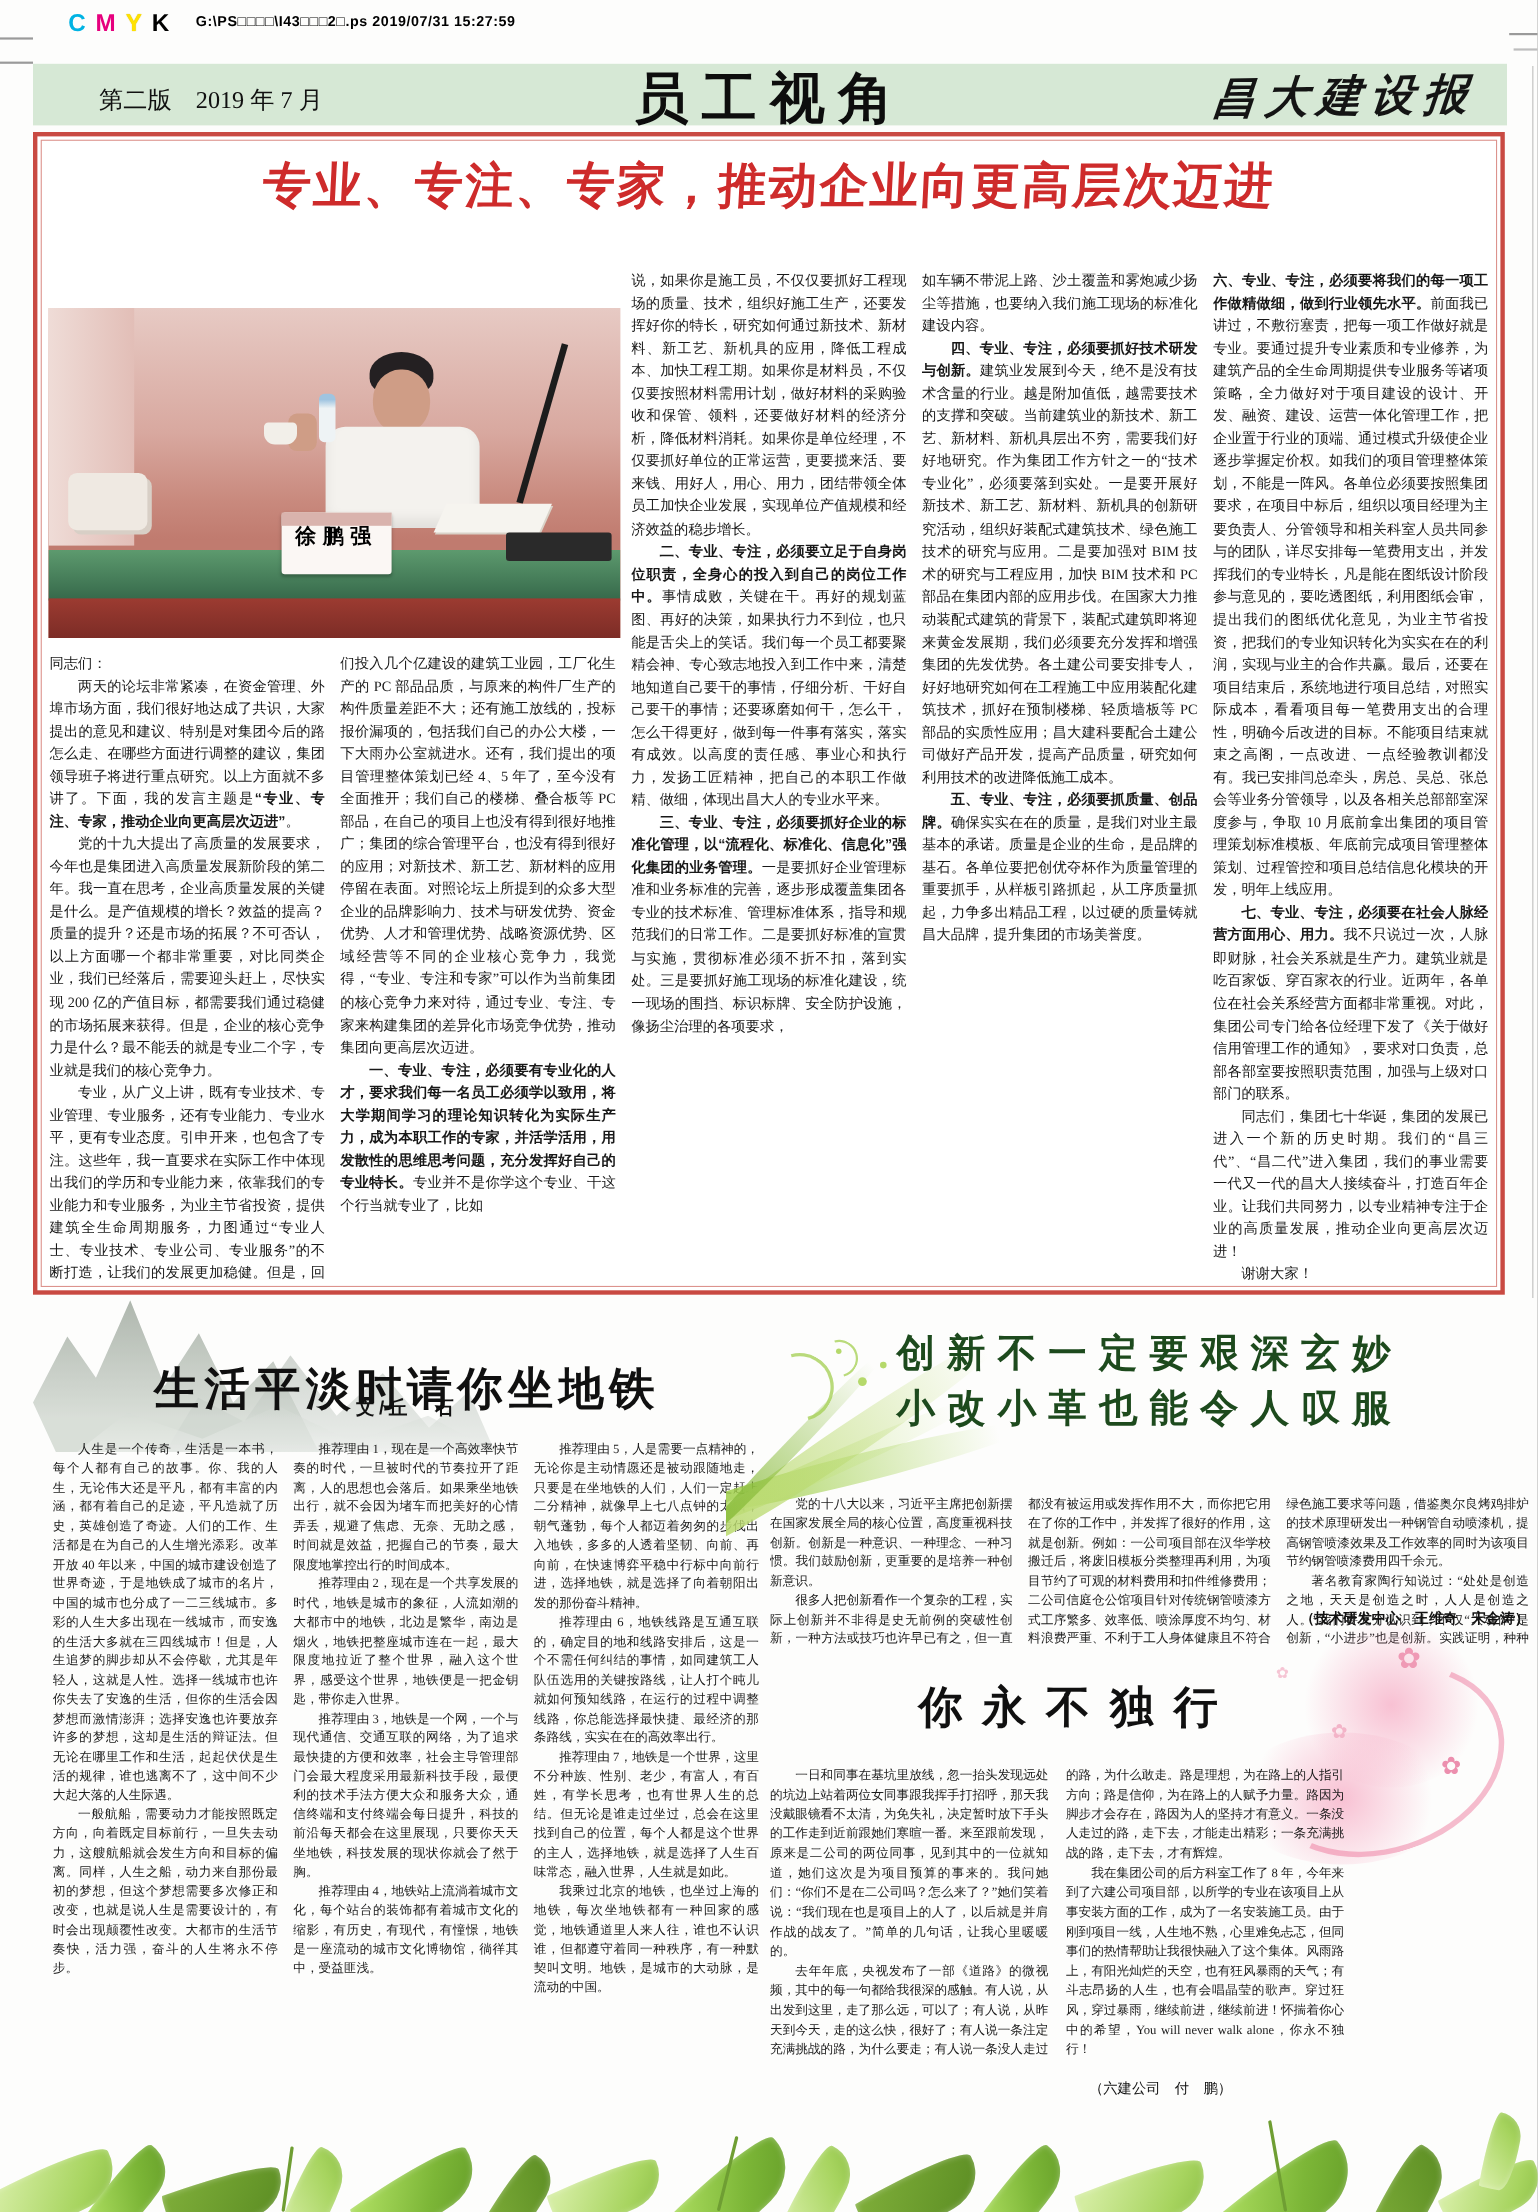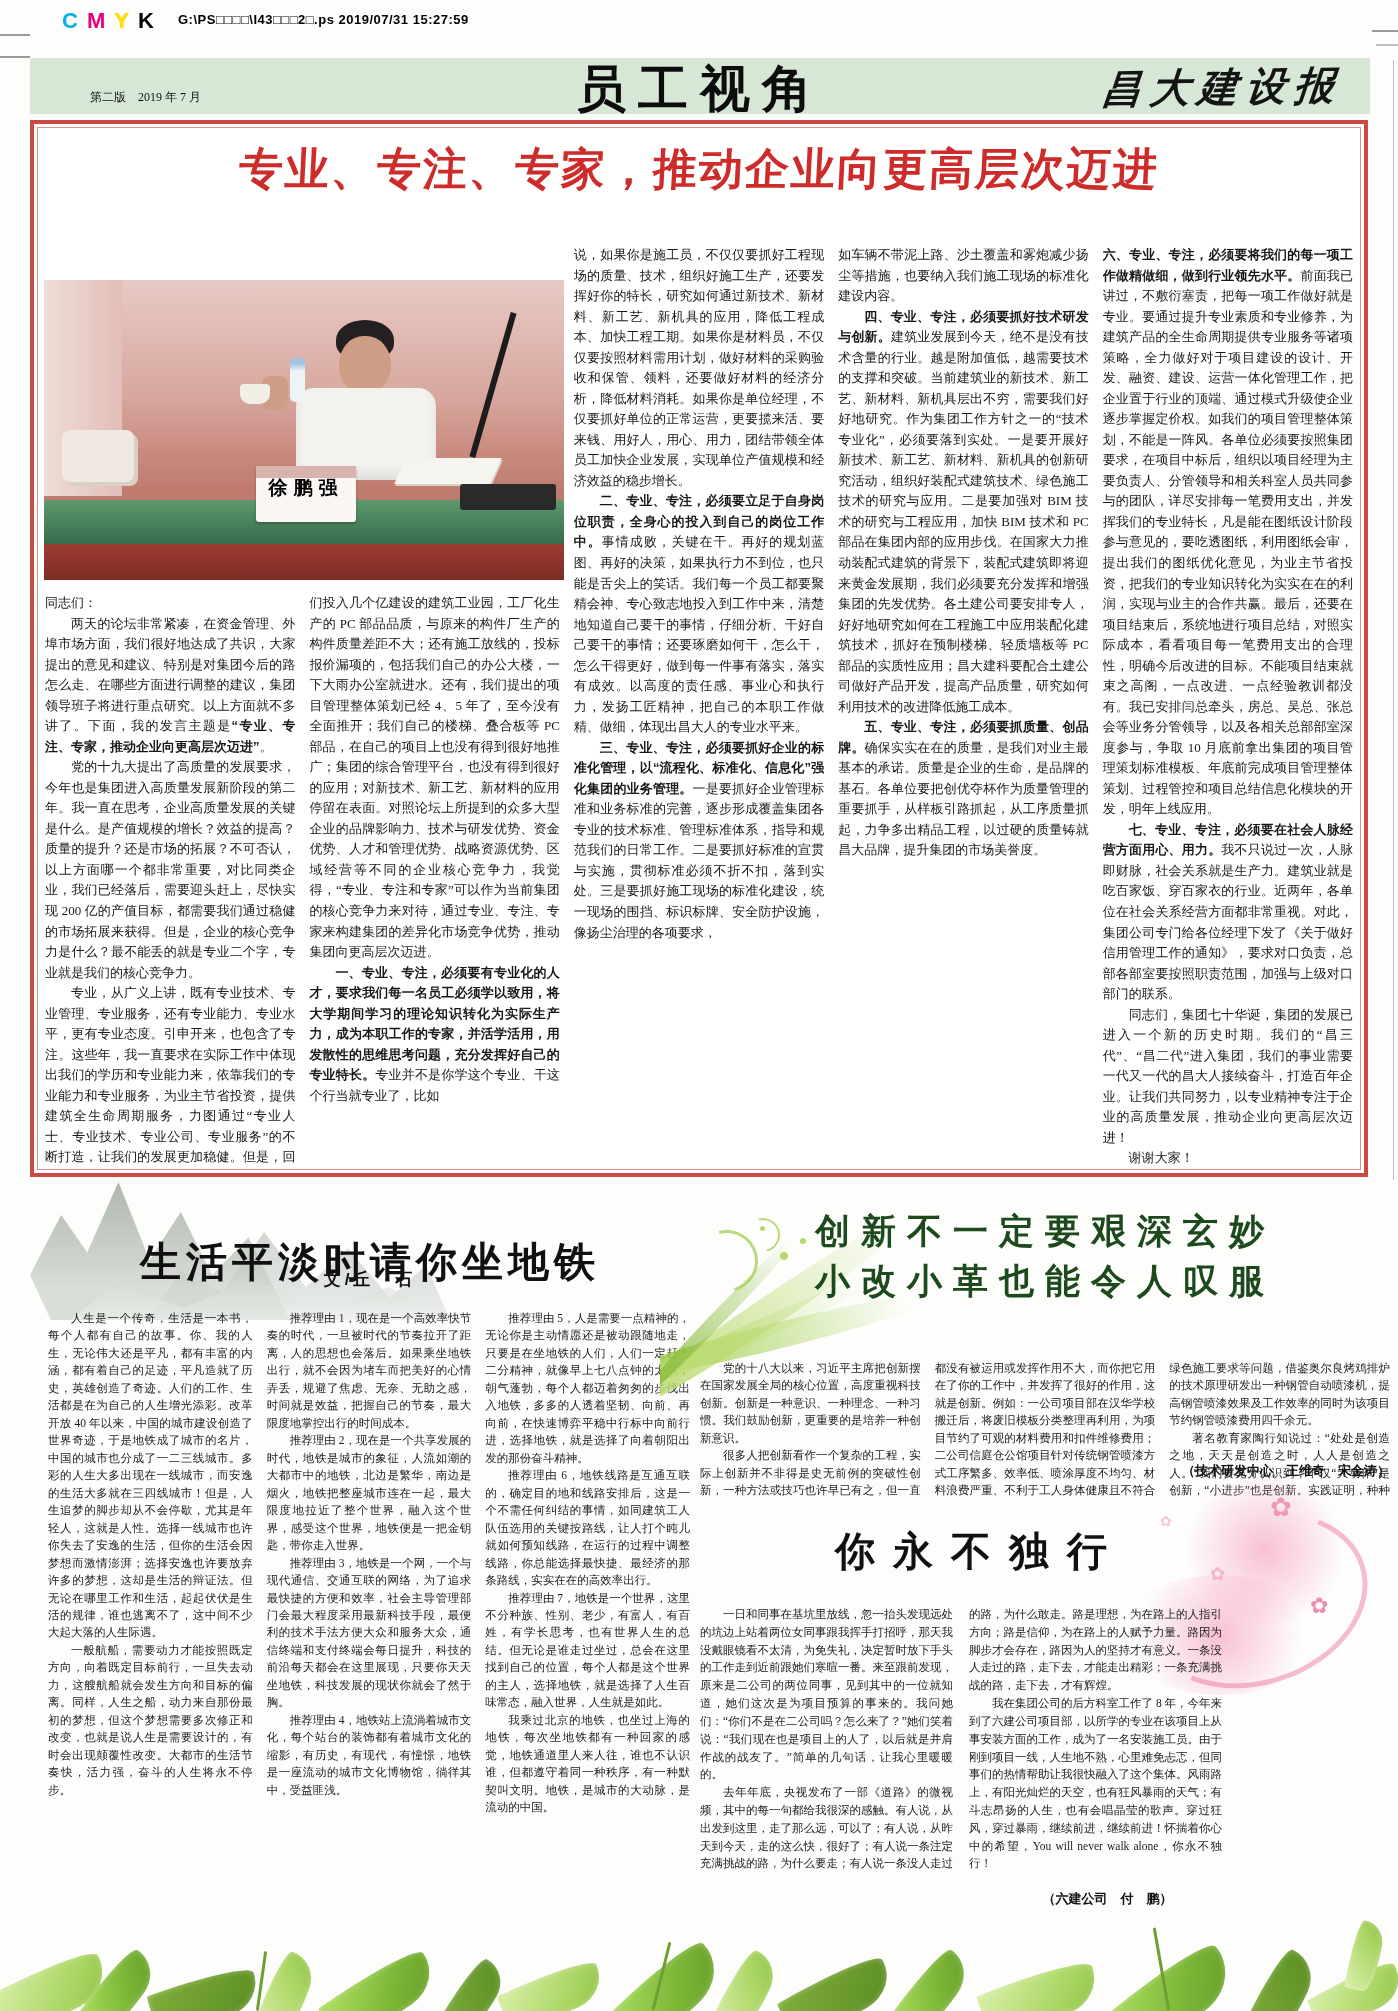--- a/index.html
+++ b/index.html
@@ -7,21 +7,21 @@
         font-family:"Liberation Serif","DejaVu Serif",serif;color:#1c1c1c;}
   
   .printbar{position:absolute;left:0;top:0;width:100%;height:56px;}
   .regmark{position:absolute;background:#9a9a9a;}
   .cmyk{position:absolute;left:62px;top:8px;font-family:"Liberation Sans",sans-serif;font-weight:900;font-size:22px;letter-spacing:2px;}
   .cmyk span{margin-right:7px;}
   .ch-c{color:#00b3e3}.ch-m{color:#e6007e}.ch-y{color:#ffe200;text-shadow:0 0 1px #cfae00}.ch-k{color:#000}
   .fileinfo{position:absolute;left:178px;top:12px;font-family:"Liberation Sans",sans-serif;font-weight:700;font-size:13px;color:#000;letter-spacing:.5px;}
   
   .masthead{position:absolute;left:30px;top:58px;width:1340px;height:56px;background:#d6e8d5;}
-  .edition{position:absolute;left:60px;bottom:8px;font-size:12px;color:#111;}
+  .edition{position:absolute;left:60px;bottom:8px;font-size:22px;color:#111;}
   .section-title{position:absolute;left:0;right:0;top:-2px;text-align:center;font-family:"Liberation Sans",sans-serif;
        font-weight:900;font-size:50px;letter-spacing:12px;color:#0d0d0d;}
   .paper-name{position:absolute;right:28px;top:2px;font-family:"DejaVu Serif",serif;font-style:italic;font-weight:700;
        font-size:40px;letter-spacing:8px;color:#141414;transform:skewX(-6deg) rotate(-1deg);}
   
   .speech-box{position:absolute;left:30px;top:120px;width:1338px;height:1057px;border:4px solid #c94a42;background:#fff;box-sizing:border-box;}
   .speech-box::after{content:"";position:absolute;inset:3px;border:1px solid #dc938d;pointer-events:none;}
   .headline{position:absolute;left:0;right:0;top:16px;text-align:center;font-family:"Liberation Sans",sans-serif;
        font-weight:900;font-size:44px;letter-spacing:2px;color:#ce2b2b;transform:skewX(-3deg);}
   .subhead{position:absolute;left:430px;width:800px;top:90px;text-align:center;font-family:"Liberation Sans",sans-serif;
@@ -81,21 +81,21 @@
   
   .pink-decor{position:absolute;left:1120px;top:1455px;width:270px;height:250px;pointer-events:none;}
   .pinkblob{position:absolute;border-radius:50%;background:radial-gradient(circle,rgba(244,143,177,.55),rgba(244,143,177,0) 70%);}
   .pinkarc{position:absolute;left:20px;top:60px;width:220px;height:160px;border:5px solid rgba(236,110,150,.45);border-radius:50%;
       border-top-color:transparent;border-left-color:transparent;transform:rotate(-18deg);}
   .flower{position:absolute;color:#ef9ab5;font-size:26px;line-height:1;}
   .walk-title{position:absolute;left:700px;top:1524px;width:560px;text-align:center;font-family:"Liberation Sans",sans-serif;
       font-weight:900;font-size:40px;letter-spacing:18px;color:#101010;}
   .walk-body{position:absolute;left:700px;top:1606px;width:522px;height:282px;column-count:2;column-gap:16px;overflow:hidden;
       font-size:11.5px;line-height:1.55;text-align:justify;color:#1b1b1b;}
-  .walk-byline{position:absolute;left:990px;top:1890px;width:235px;text-align:center;font-family:"Liberation Sans",sans-serif;font-weight:700;font-size:13px;color:#111;}
+  .walk-byline{position:absolute;left:990px;top:1890px;width:235px;text-align:left;font-family:"Liberation Sans",sans-serif;font-weight:400;font-size:13px;color:#111;}
   
   .leaves{position:absolute;left:0;bottom:0;width:100%;height:130px;pointer-events:none;}
   .leaf{position:absolute;border-radius:2% 98% 32% 68% / 62% 30% 70% 38%;
       background:linear-gradient(135deg,#aadb5e 10%,#7cb637 60%,#639c27);box-shadow:inset 0 0 6px rgba(255,255,255,.35);}
   .leaf.lt{background:linear-gradient(135deg,#d3ecA0 10%,#a7d45f 70%,#8cbf45);}
   .leaf.dk{background:linear-gradient(135deg,#7fae3a,#5a8c22);}
   .stem{position:absolute;width:3px;background:#6f9e33;border-radius:2px;}
   
   .edge-v{position:absolute;background:#bdbdbd;}
 </style>

